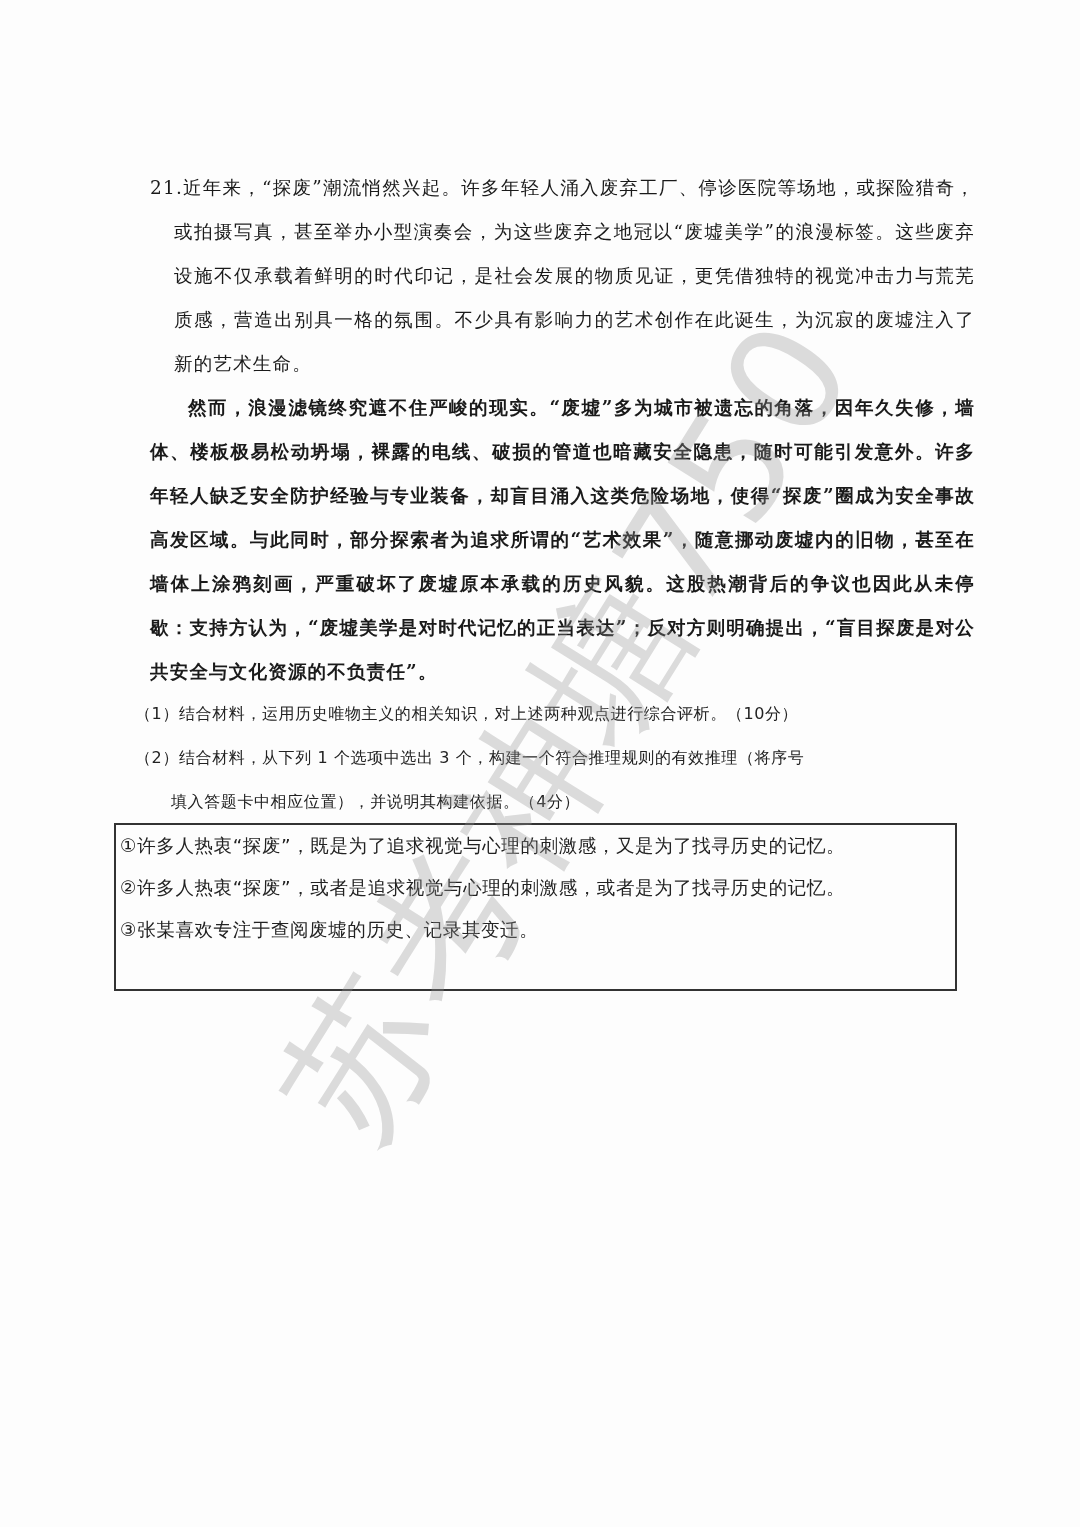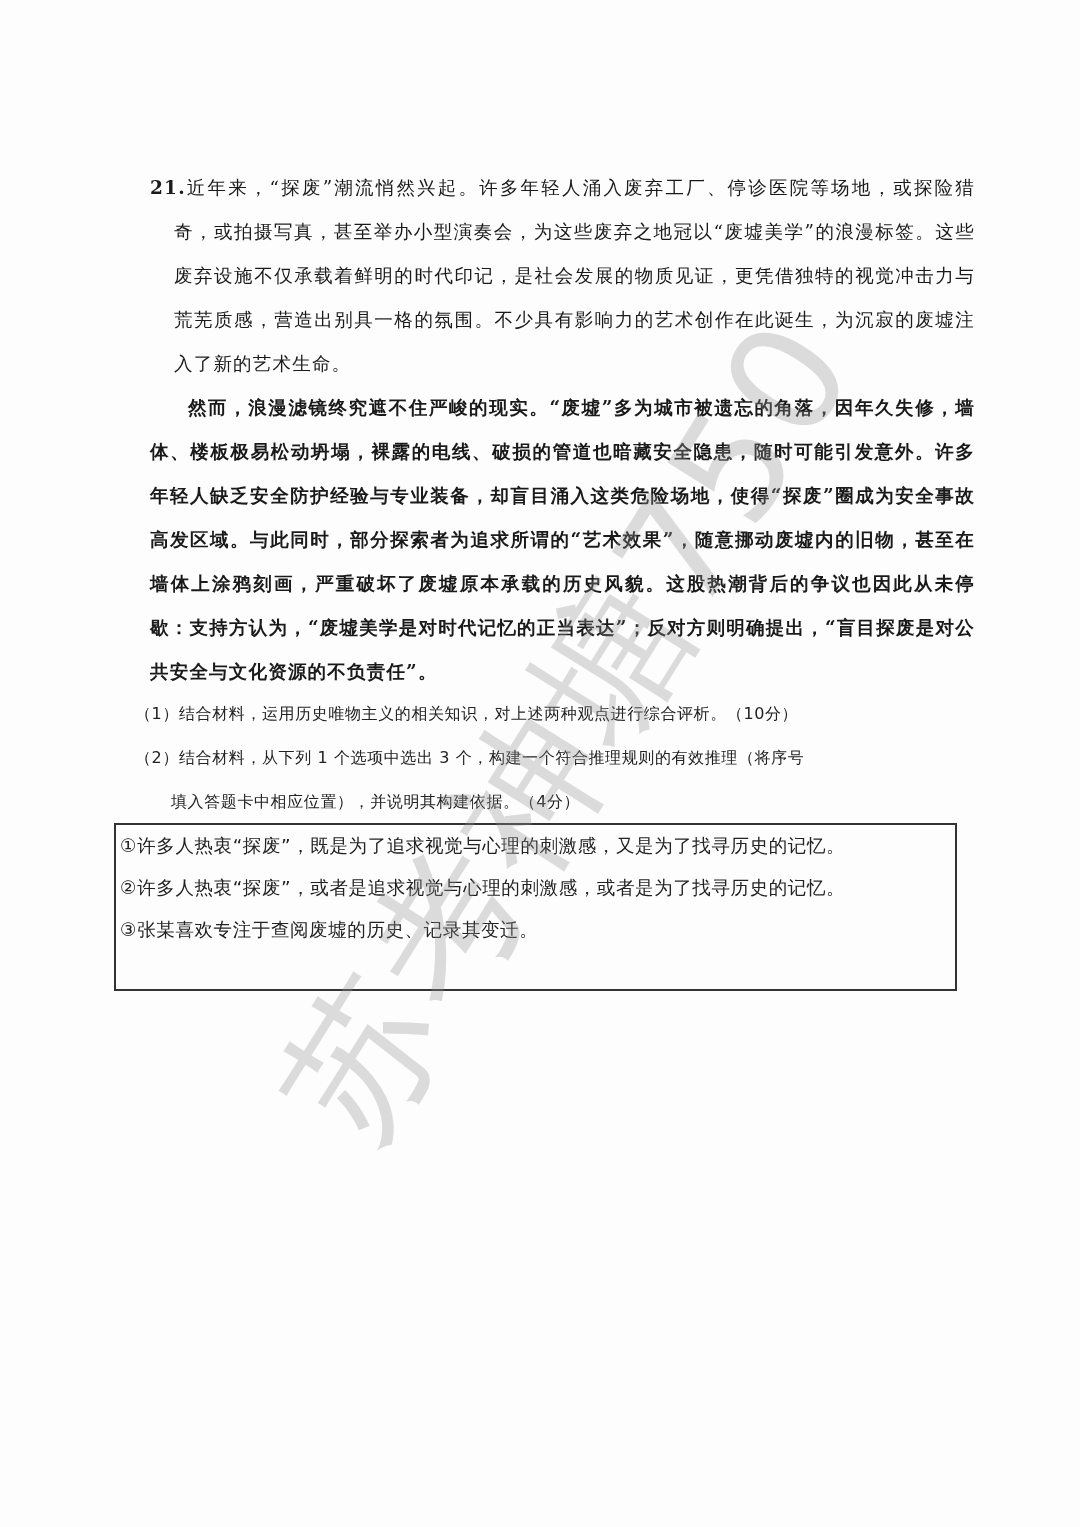--- a/index.html
+++ b/index.html
@@ -3,21 +3,21 @@
 <meta charset="utf-8">
 <style>
   html, body { margin:0; padding:0; background:#ffffff; }
   body { width:1080px; height:1527px; position:relative; overflow:hidden;
          font-family:"DejaVu Serif","Liberation Serif",serif; color:#1a1a1a; }
   .page { position:absolute; left:0; top:0; width:1080px; height:1527px; background:#fdfdfd; }
   .q { position:absolute; left:150px; top:166px; width:825px; font-size:18.5px; line-height:44px; letter-spacing:1.2px; }
   .para { margin:0; text-align:justify; }
   .para.first { text-indent:-24px; padding-left:0; margin-left:24px; }
   .para.indent { text-indent:38px;font-weight:bold; }
-  .qnum { font-weight:bold; }
+  .qnum { font-weight:normal; }
   .subq { position:absolute; left:135px; width:845px; font-size:16px; line-height:44px; letter-spacing:0.6px;
           font-family:"DejaVu Sans","Liberation Sans",sans-serif; color:#222; }
   .subq1 { top:692px; }
   .subq2 { top:736px; }
   .subq2 .cont { padding-left:36px; display:block; }
   .options-box { position:absolute; left:114px; top:823px; width:843px; height:168px; border:2px solid #333; box-sizing:border-box; }
   .option { position:absolute; left:4px; font-size:18.5px; letter-spacing:0.6px; font-family:"DejaVu Sans","Liberation Sans",sans-serif; color:#222; white-space:nowrap; }
   .watermark { position:absolute; left:180px; top:430px; width:900px; height:700px; pointer-events:none; }
   .wm-text { position:absolute; left:0; top:0; font-size:150px; color:rgba(150,150,150,0.32);
              font-family:"DejaVu Sans","Liberation Sans",sans-serif; transform-origin:0 0;

